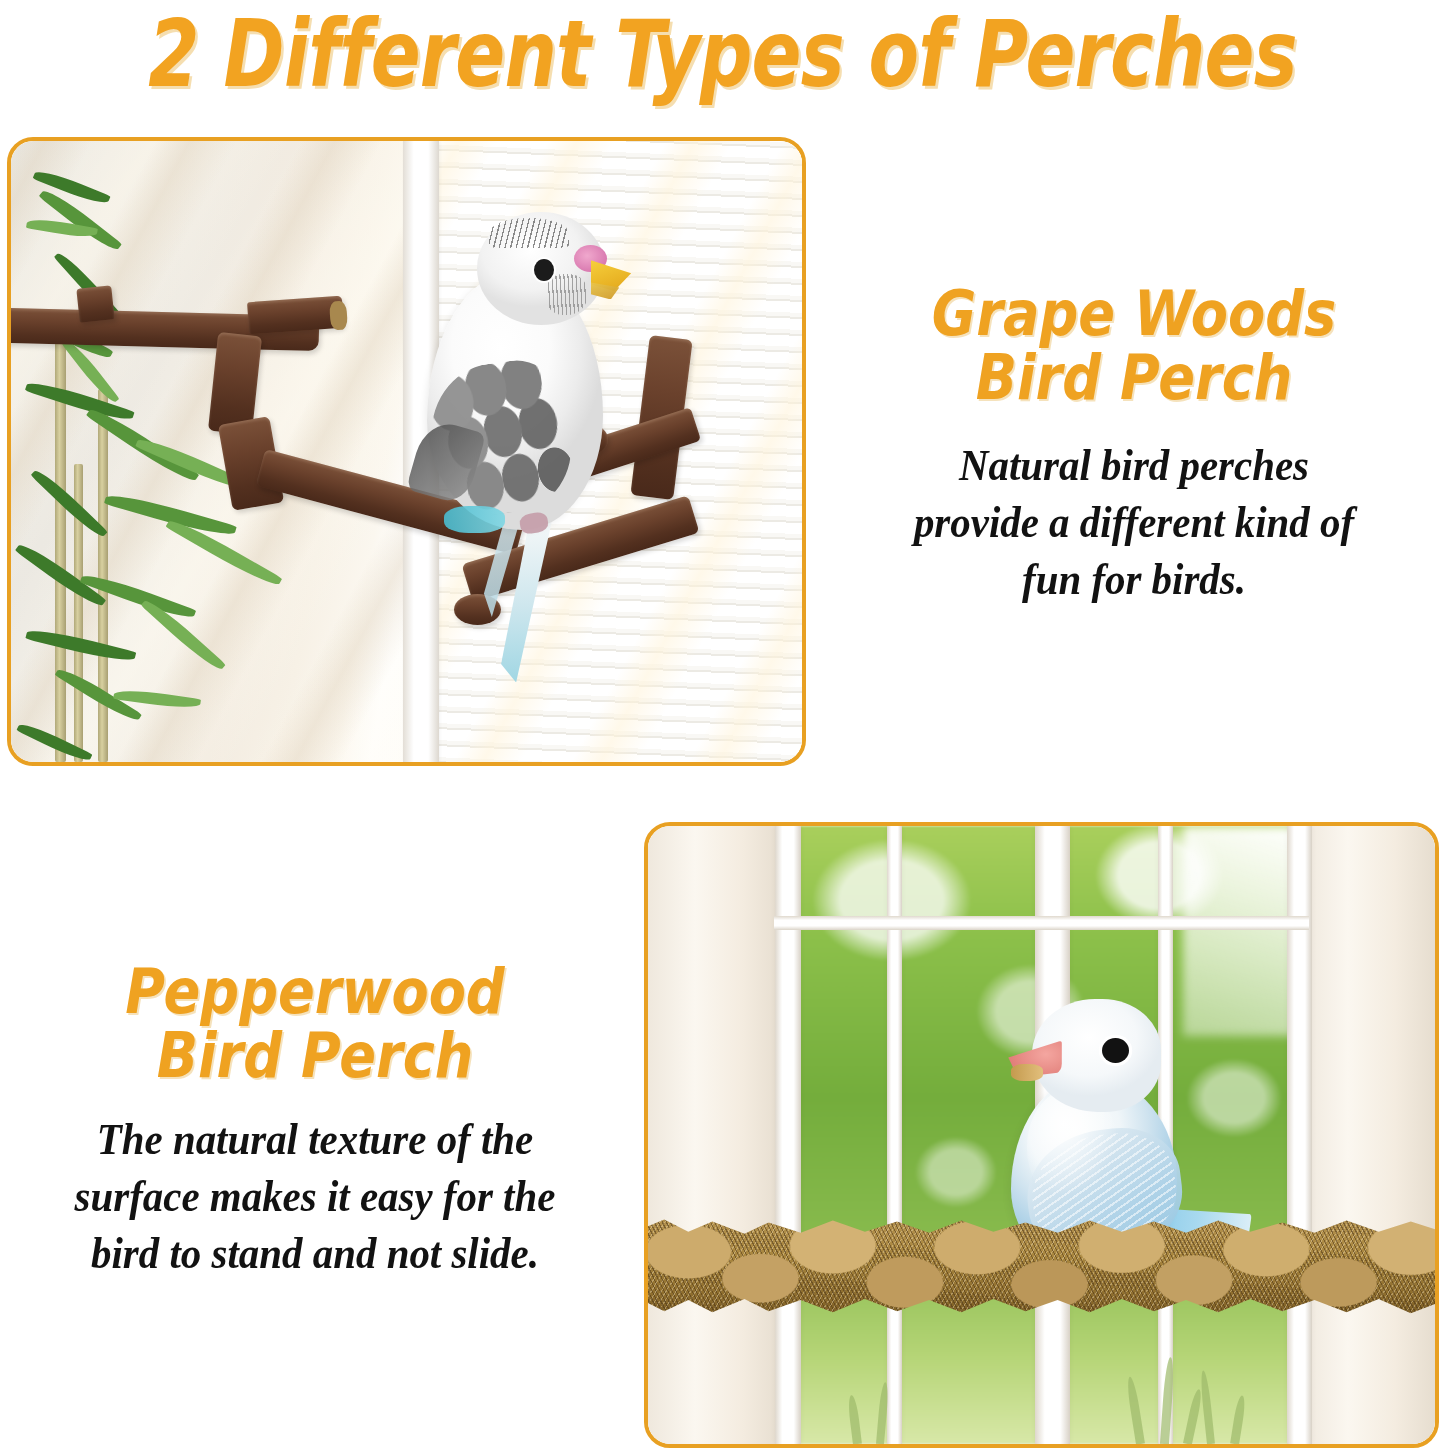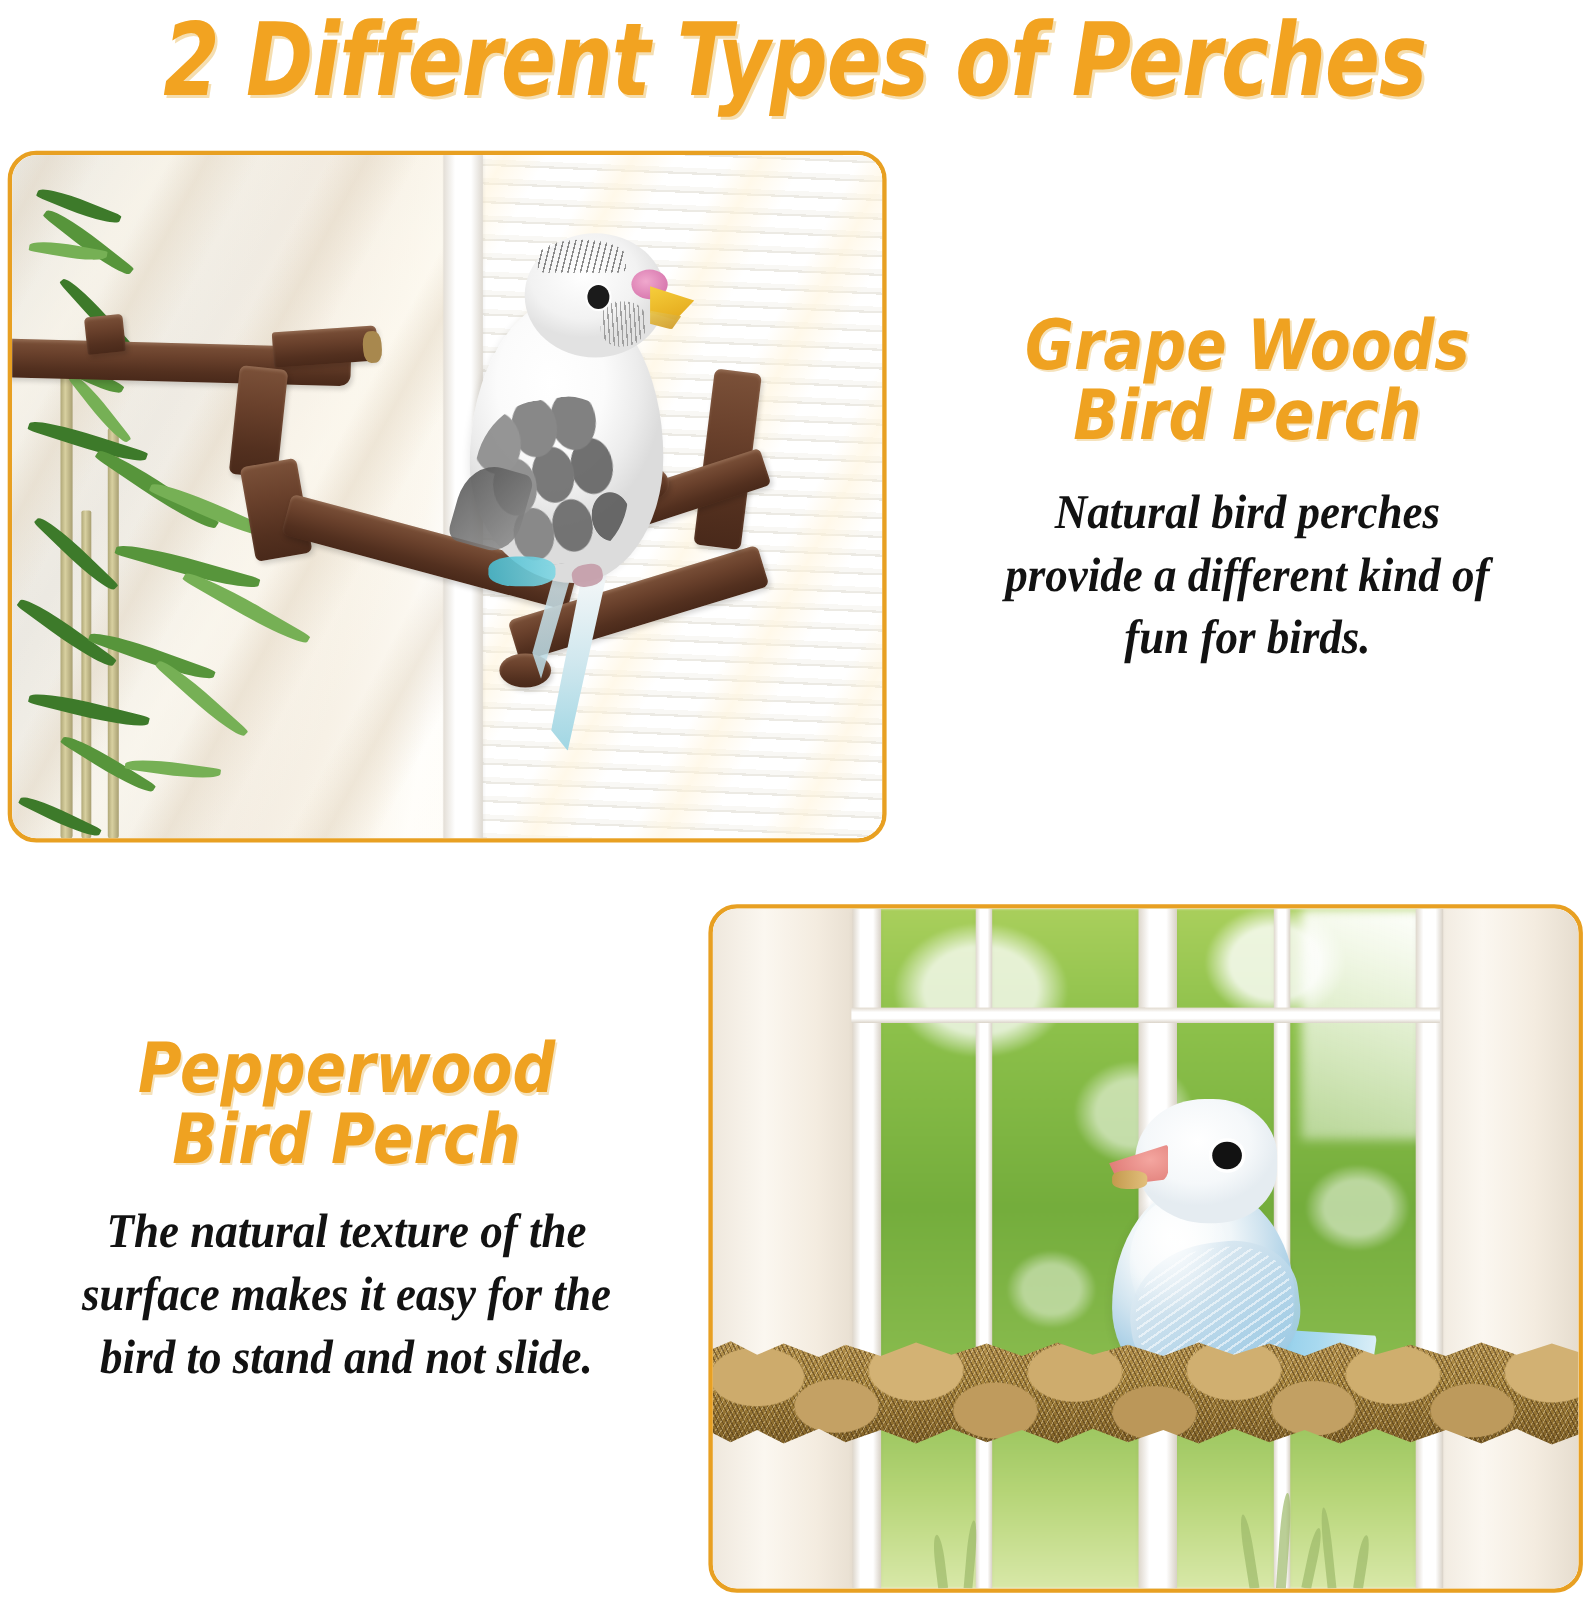--- a/index.html
+++ b/index.html
@@ -253,21 +253,21 @@
     color:#121212;
     line-height:1.30;
     transform:scaleX(.93);
     white-space:pre-line;
     text-align:center;
   }
   #block-grape{position:absolute;left:826px;top:282px;width:616px;}
   #block-grape .headline{font-size:63px;}
   #block-grape .bodytext{font-size:44px;margin-top:26px;padding:0 22px;}
 
-  #block-pepper{position:absolute;left:6px;top:940px;width:618px;}
+  #block-pepper{position:absolute;left:6px;top:960px;width:618px;}
   #block-pepper .headline{font-size:63px;}
   #block-pepper .bodytext{font-size:44px;margin-top:22px;padding:0 6px;}
 </style>
 </head>
 <body>
 
 <div id="title">2 Different Types of Perches</div>
 
 <div class="photo" id="photo-top">
   <div class="inner">

